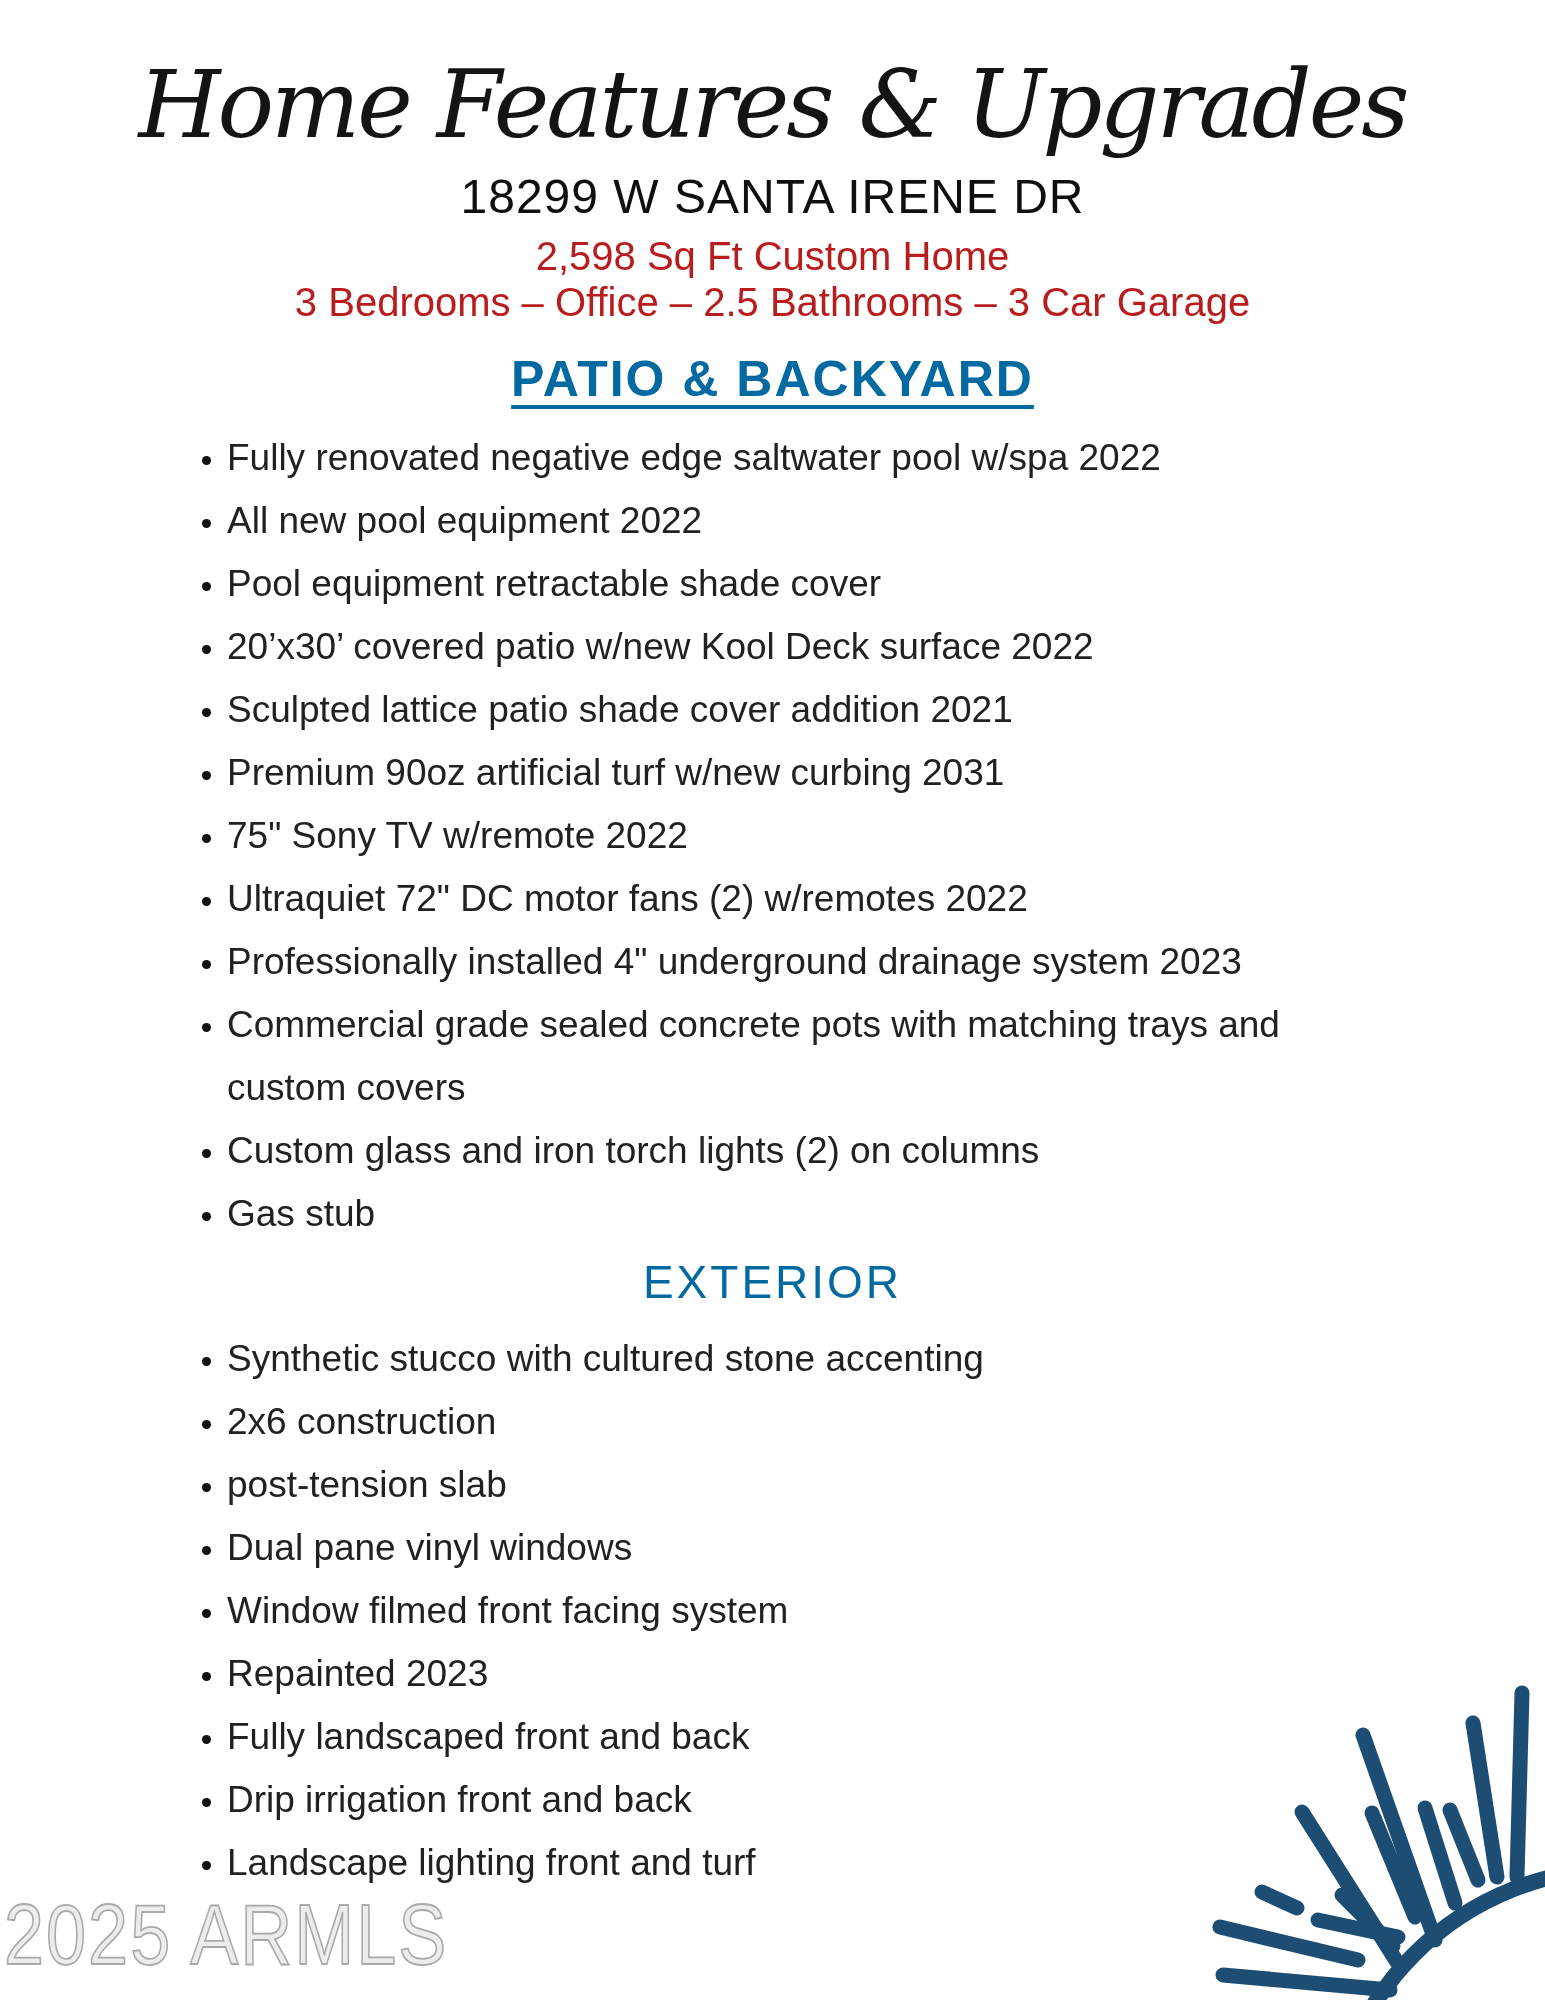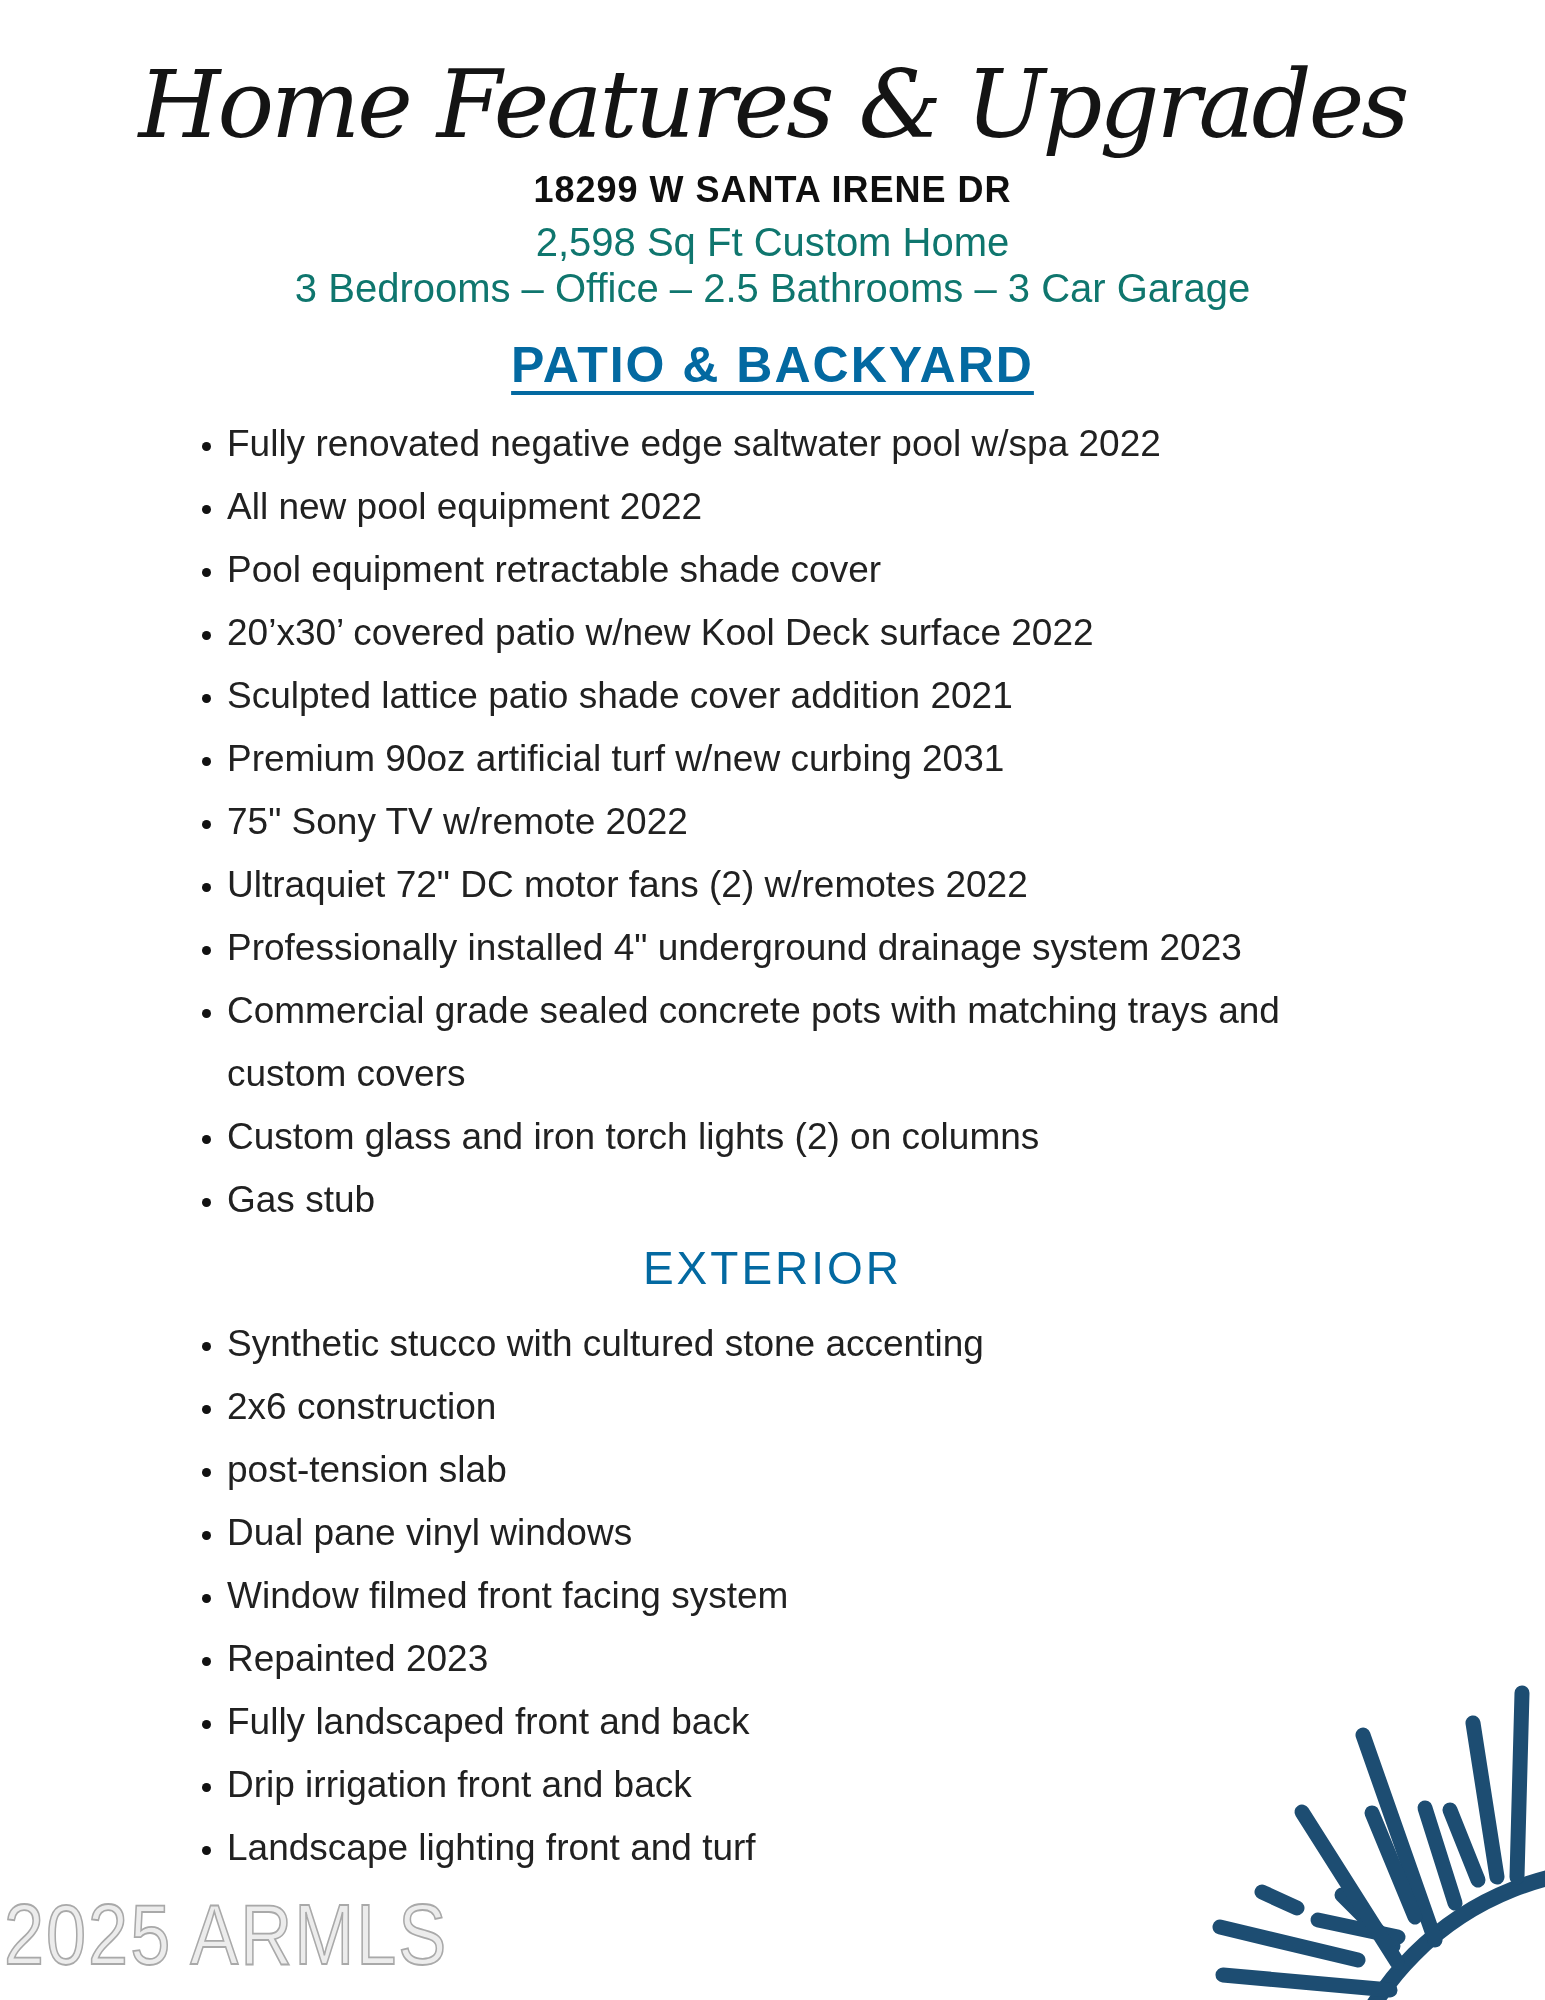--- a/index.html
+++ b/index.html
@@ -17,32 +17,32 @@
     font-weight:400;
     font-size:94px;
     letter-spacing:-3px;
     line-height:1.25;
     color:#141414;
     white-space:nowrap;
   }
   .address{
     margin:4px 0 0;
     text-align:center;
-    font-size:36px;
-    font-weight:700;
+    font-size:48px;
+    font-weight:400;
     letter-spacing:1px;
     line-height:1.2;
     color:#0f0f0f;
   }
   .subtitle{
     text-align:center;
     font-size:40px;
     font-weight:400;
     line-height:1.15;
-    color:#0f766e;
+    color:#b91c1c;
   }
   .subtitle.first{margin-top:8px;}
   .section-heading{
     text-align:center;
     font-size:50px;
     font-weight:700;
     letter-spacing:2px;
     line-height:1.3;
     color:#0369a1;
     margin:22px 0 0;

